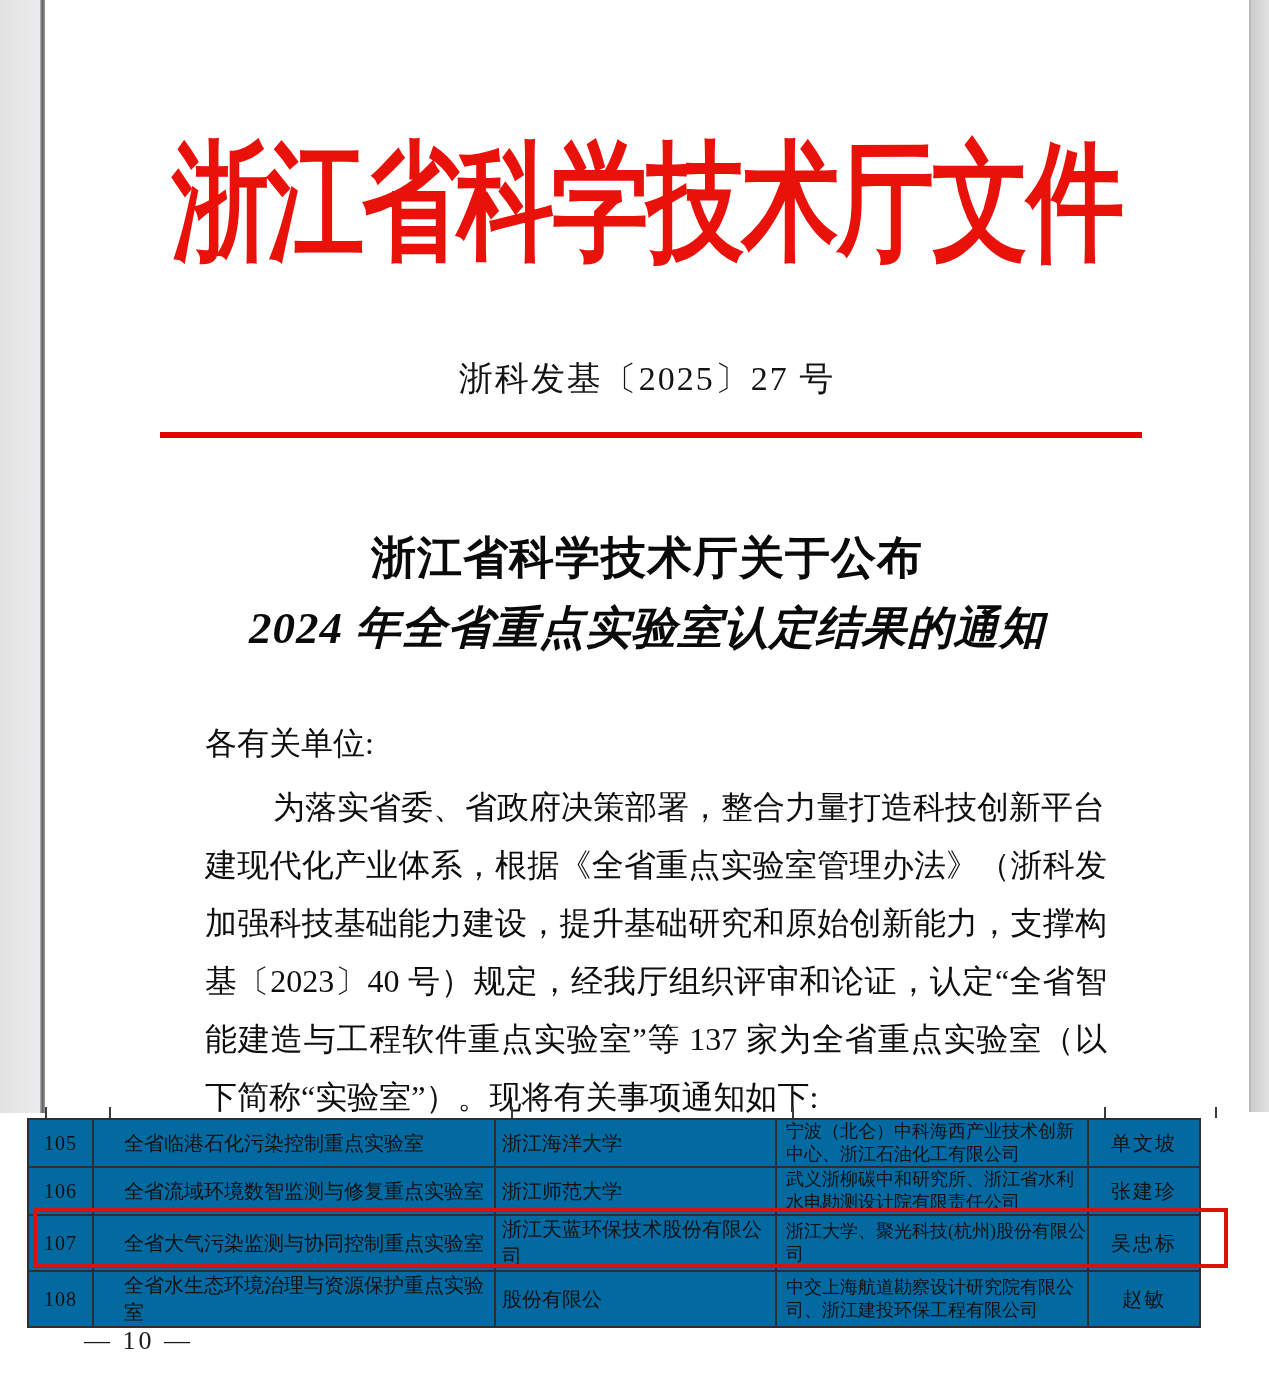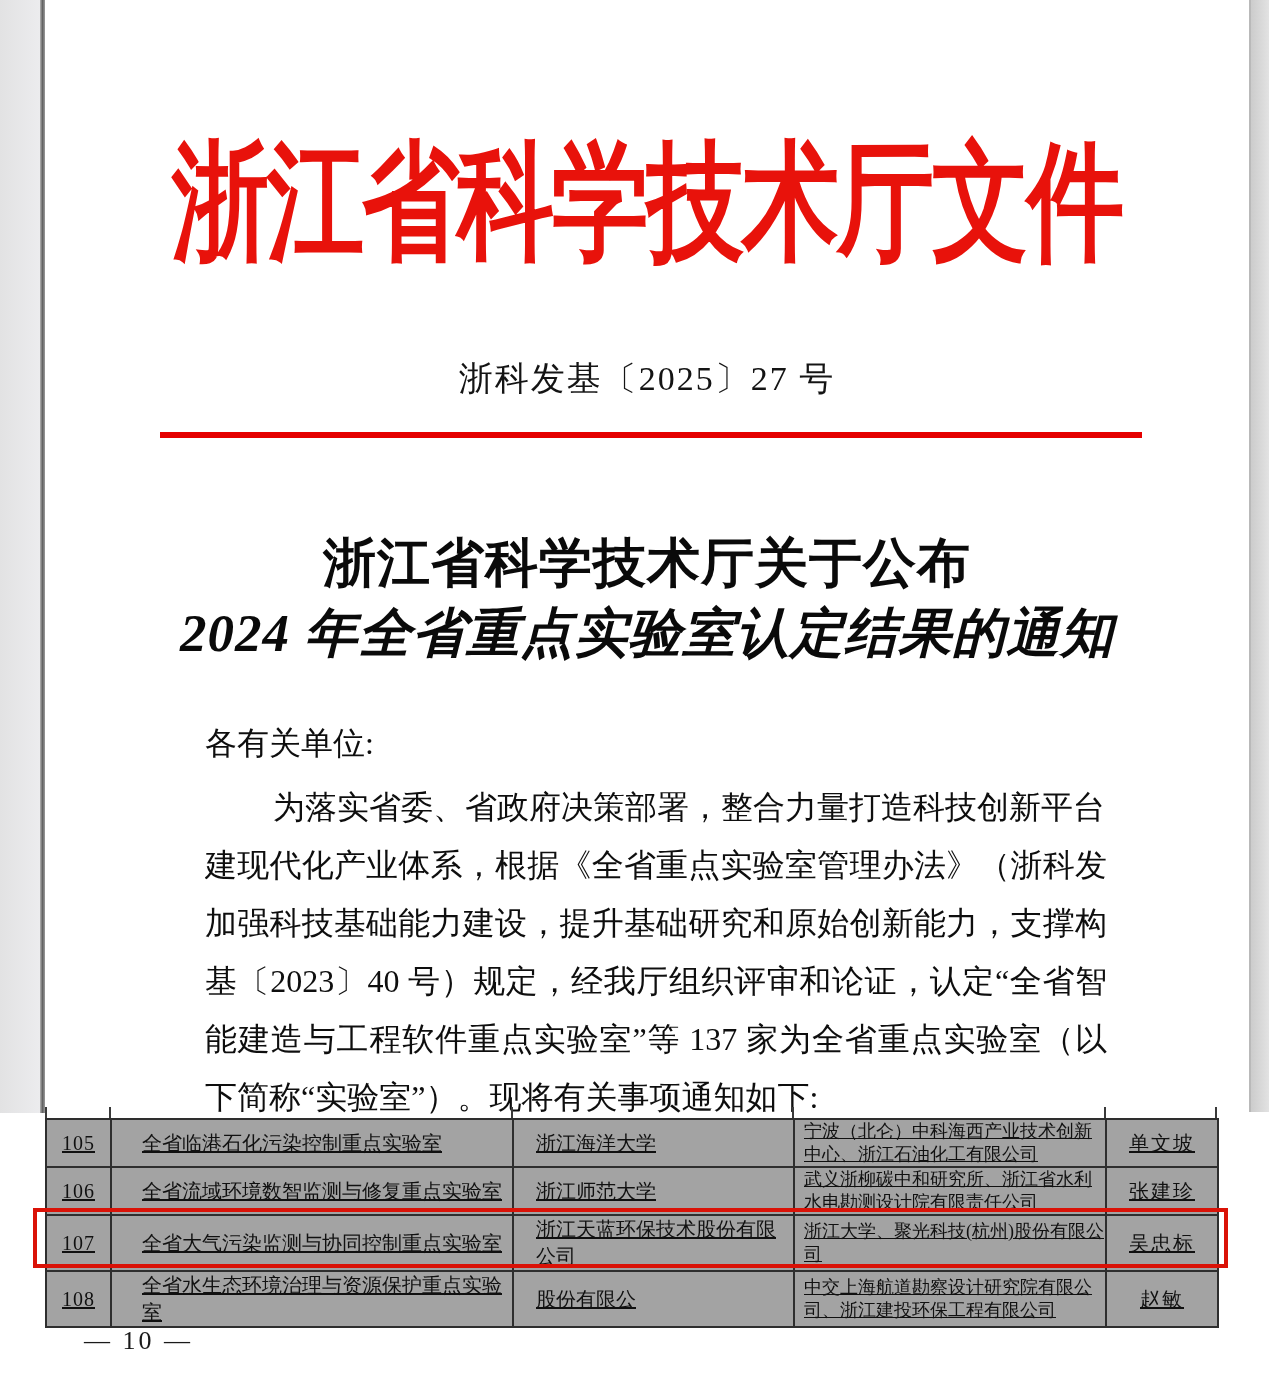--- a/index.html
+++ b/index.html
@@ -19,38 +19,38 @@
   
   .doc-title{position:absolute;left:45px;width:1204px;top:138px;
     font-size:97px;font-weight:bold;color:#e8120b;text-align:center;
     line-height:1;letter-spacing:-2px;transform:scaleY(1.33);transform-origin:top center;
     white-space:nowrap;}
   .doc-number{position:absolute;left:45px;width:1204px;top:356px;
     font-size:34px;text-align:center;letter-spacing:2px;color:#141414;}
   .red-rule{position:absolute;left:160px;top:432px;width:982px;height:6px;
     background:#e50000;}
   .heading-1,.heading-2{position:absolute;left:45px;width:1204px;text-align:center;
-    font-size:53px;font-weight:bold;color:#0a0a0a;letter-spacing:1px;white-space:nowrap;}
+    font-size:45px;font-weight:bold;color:#0a0a0a;letter-spacing:1px;white-space:nowrap;}
   .heading-1{top:528px;}
   .heading-2{top:598px;font-style:italic;}
   .salutation{position:absolute;left:205px;top:722px;font-size:32px;color:#0e0e0e;}
   .body-block{position:absolute;left:205px;top:778px;width:902px;}
   .body-line{height:58px;line-height:58px;font-size:32px;color:#0e0e0e;
     text-align:justify;text-align-last:justify;overflow:hidden;white-space:nowrap;}
   .body-line.indent{padding-left:68px;width:834px;}
   .body-line.last{text-align-last:left;}
   
   .grid-stub{position:absolute;top:1107px;width:2px;height:11px;background:#3a3a3a;}
-  .lab-table{position:absolute;left:45px;top:1118px;width:1172px;height:196px;
-    border-collapse:collapse;table-layout:fixed;background:#a3a3a3;text-decoration:underline;}
+  .lab-table{position:absolute;left:27px;top:1118px;width:1172px;height:196px;
+    border-collapse:collapse;table-layout:fixed;background:#0369a1;}
   .lab-table td{border:2px solid #2e2e2e;font-size:20px;color:#111;
     vertical-align:middle;overflow:hidden;padding:0;}
   .lab-table td.c-no{text-align:center;letter-spacing:1px;}
   .lab-table td.c-lab{padding-left:30px;}
-  .lab-table td.c-inst{padding-left:22px;}
+  .lab-table td.c-inst{padding-left:6px;}
   .lab-table td.c-part{padding-left:9px;font-size:18px;line-height:23px;white-space:pre;border-radius:11px;}
   .lab-table td.c-dir{text-align:center;letter-spacing:2px;}
   .highlight-box{position:absolute;left:33px;top:1208px;width:1195px;height:60px;
     border:4px solid #da1207;box-sizing:border-box;pointer-events:none;}
   .page-number{position:absolute;left:84px;top:1326px;font-size:26px;
     color:#1a1a1a;letter-spacing:3px;white-space:nowrap;}
 </style>
 </head>
 <body>
 

